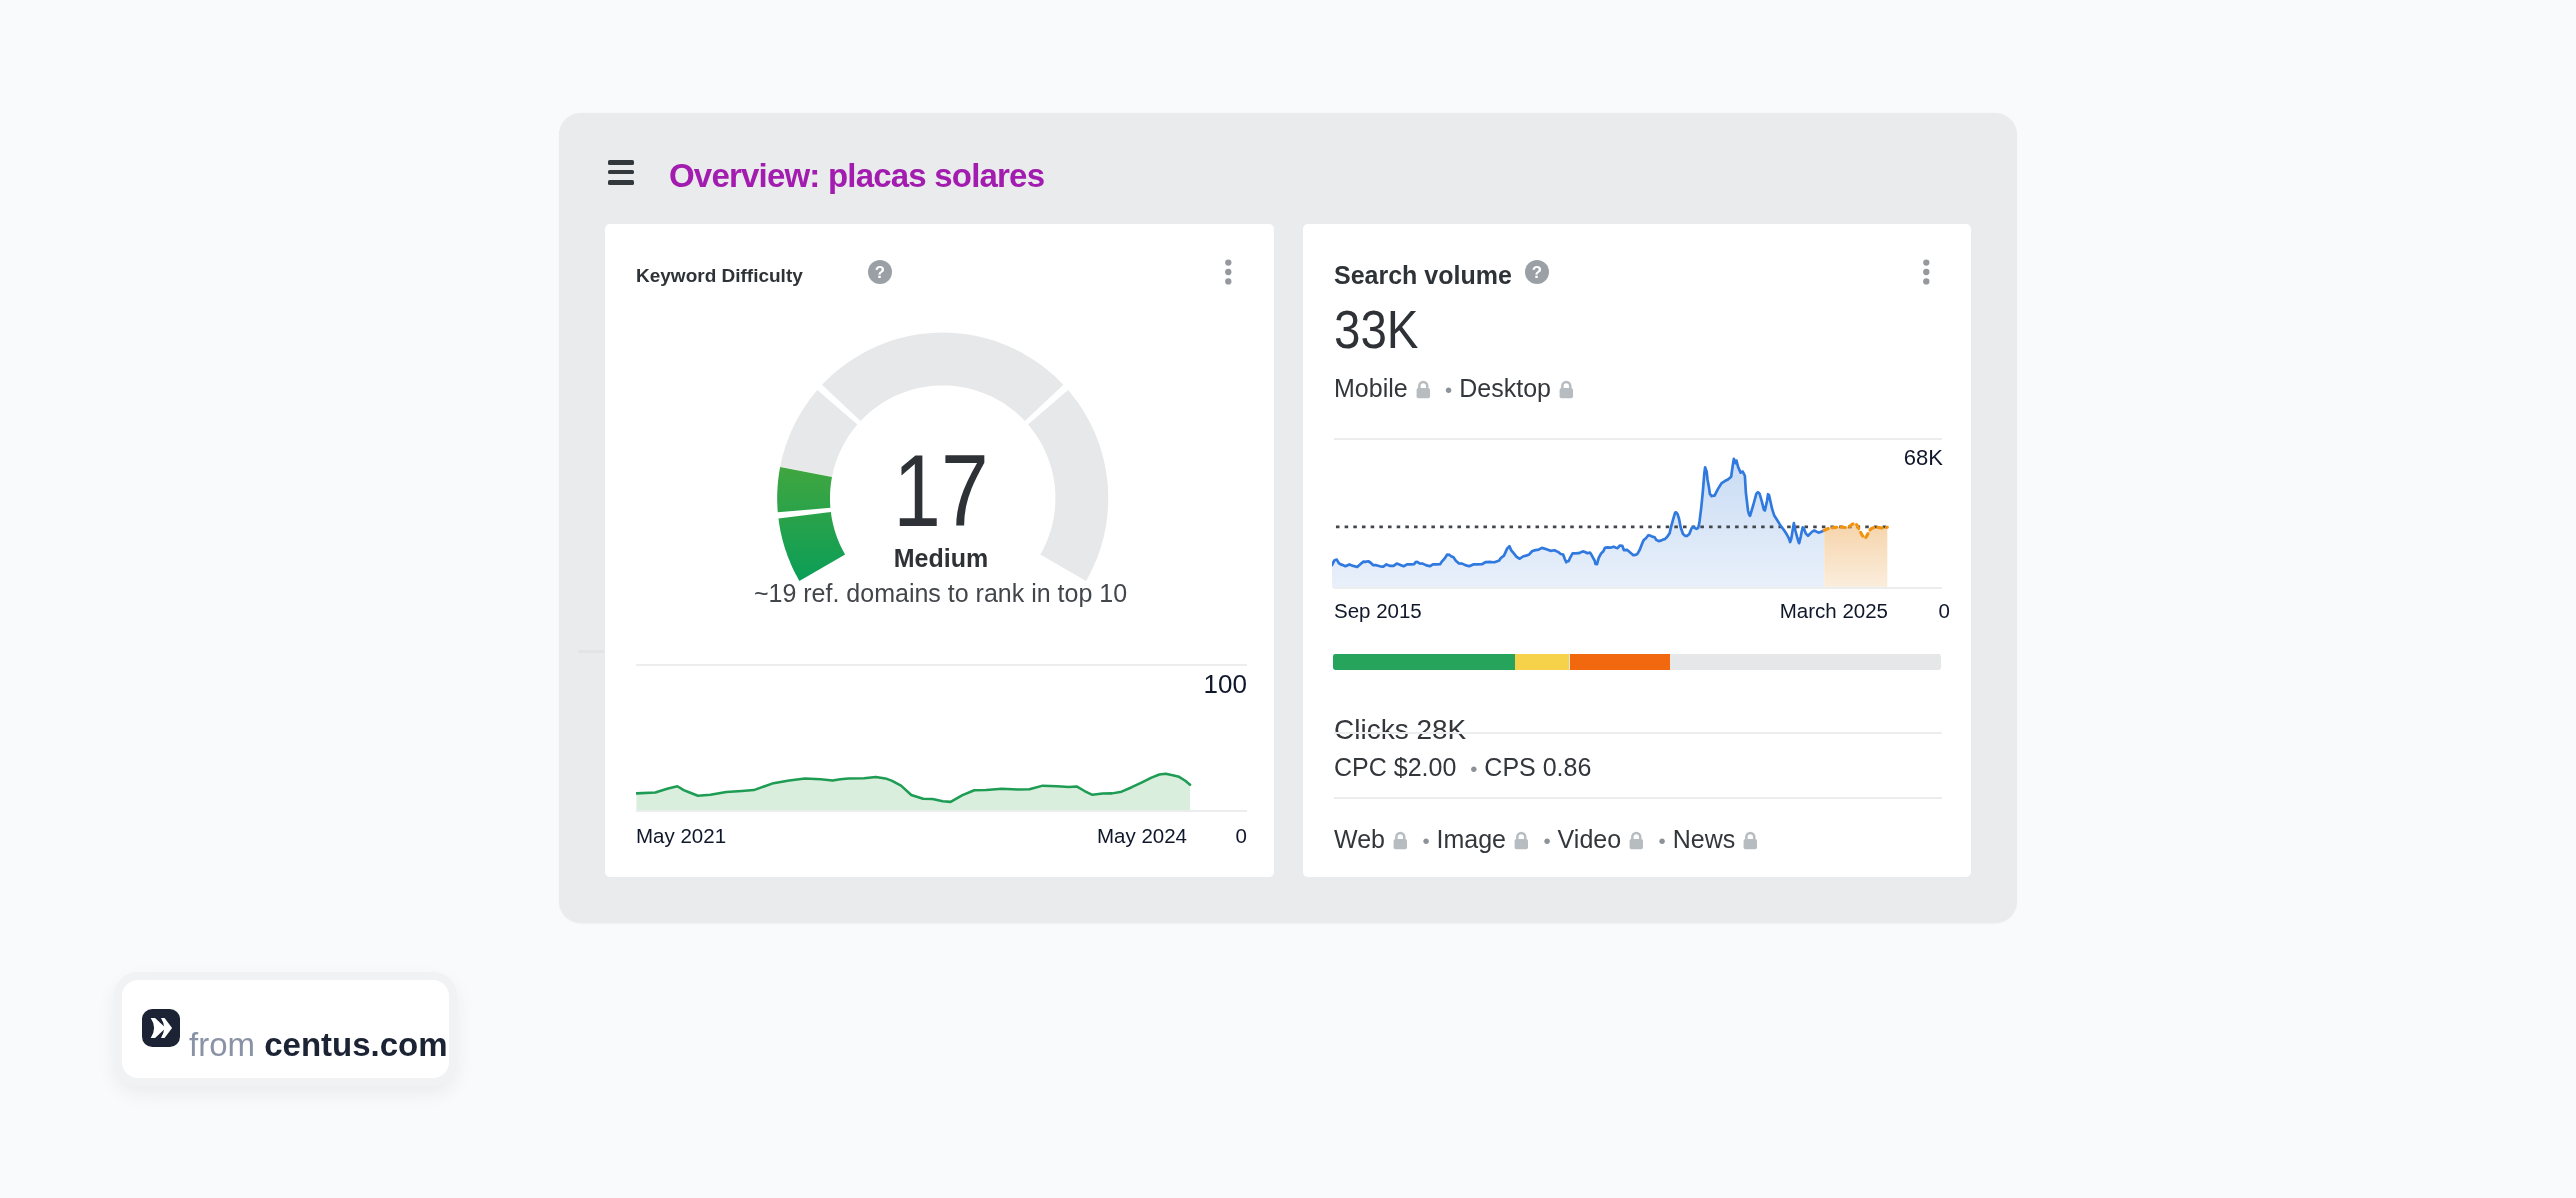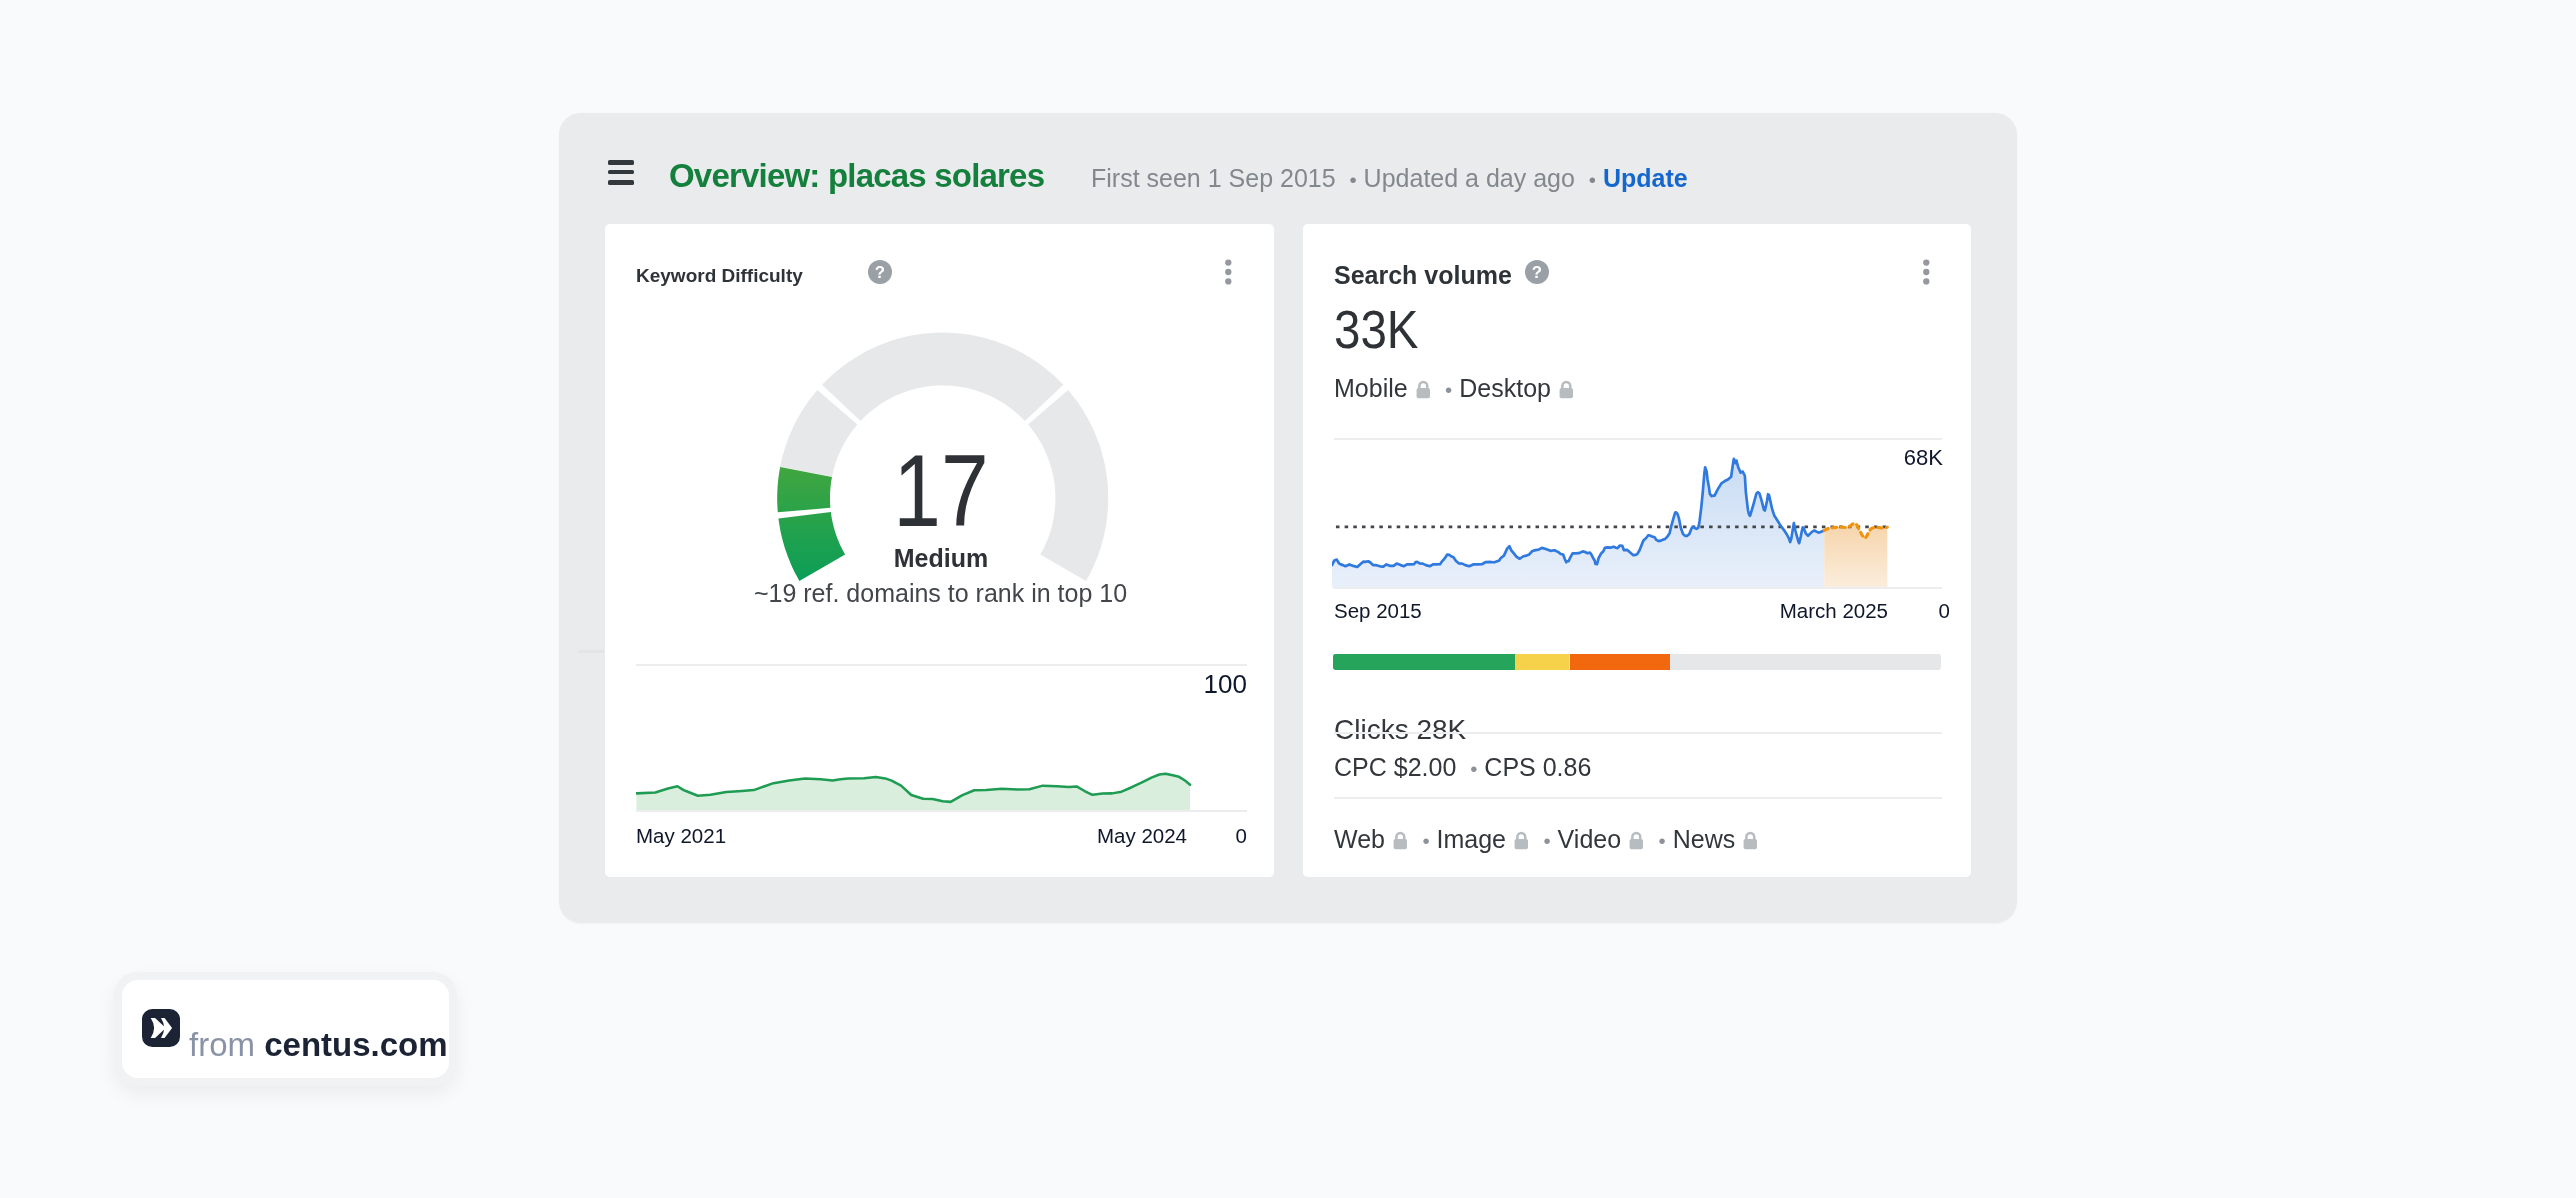--- a/index.html
+++ b/index.html
@@ -14,22 +14,21 @@
 </style></head>
 <body>
 <div id="page">
   <div class="abs panel"></div>
   <div class="abs seam"></div>
   <div class="abs ham" style="left:608px;top:160px;width:26px;height:25px;">
     <span style="top:0;"></span>
       <span style="top:9.5px;"></span>
       <span style="top:20px;"></span>
   </div>
-  <div class="abs" style="left:669px;top:159px;font-size:33px;font-weight:bold;letter-spacing:-0.8px;color:#15803d;line-height:33px;white-space:nowrap;">Overview: placas solares</div>
-  <div class="abs" style="left:1091px;top:166px;font-size:25px;color:#83888e;line-height:25px;white-space:nowrap;">First seen 1 Sep 2015&nbsp; <span style="font-size:20.5px;">•</span>&nbsp;Updated a day ago&nbsp; <span style="font-size:20.5px;">•</span>&nbsp;<span style="color:#1467cd;font-weight:bold;">Update</span></div>
+  <div class="abs" style="left:669px;top:159px;font-size:33px;font-weight:bold;letter-spacing:-0.8px;color:#a21caf;line-height:33px;white-space:nowrap;">Overview: placas solares</div>
 
   <div class="abs card" style="left:605px;width:669px;"></div>
   <div class="abs" style="left:636px;top:263px;font-size:19px;font-weight:bold;color:#2e3338;line-height:25px;">Keyword Difficulty</div>
   <svg class="abs" style="left:868px;top:260px;" width="24" height="24" viewBox="0 0 30 30">
     <circle cx="15" cy="15" r="15" fill="#9aa0a6"></circle>
     <text x="15" y="22" font-size="21" font-weight="bold" fill="#ffffff" text-anchor="middle" font-family="Liberation Sans">?</text>
   </svg>
   <svg class="abs" style="left:1222px;top:256px;" width="12.6" height="32" viewBox="0 0 16 40">
     <circle cx="8" cy="8" r="4" fill="#95989c"></circle>
       <circle cx="8" cy="20" r="4" fill="#95989c"></circle>

